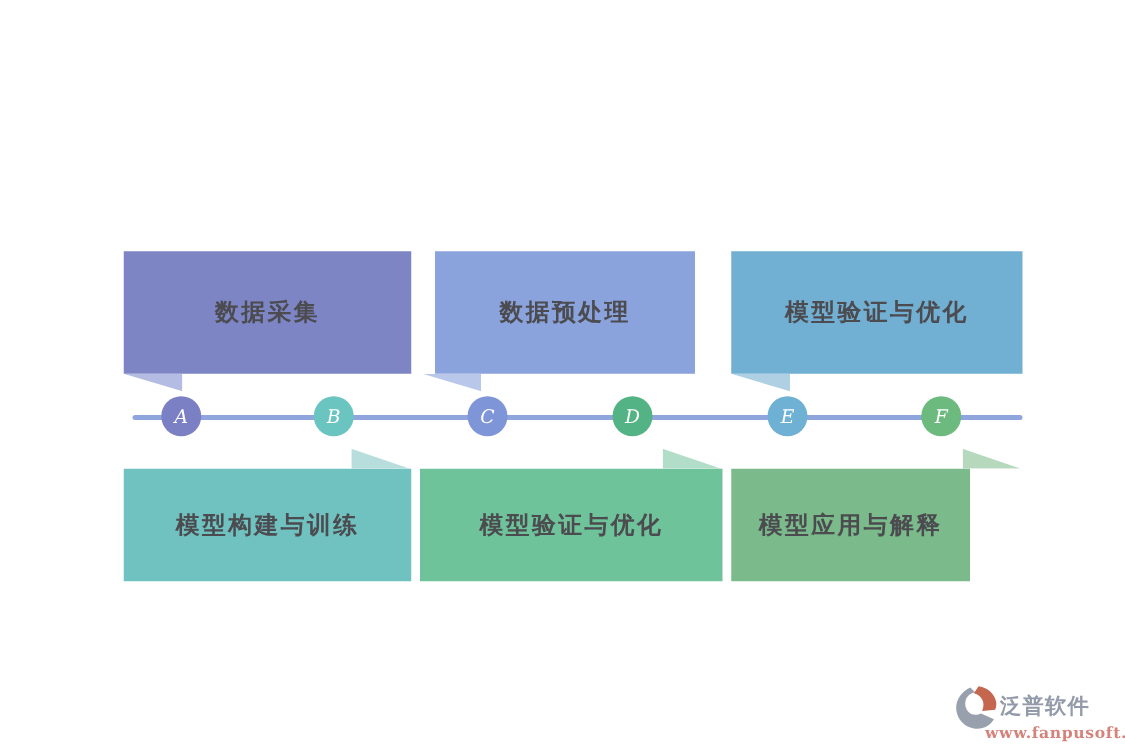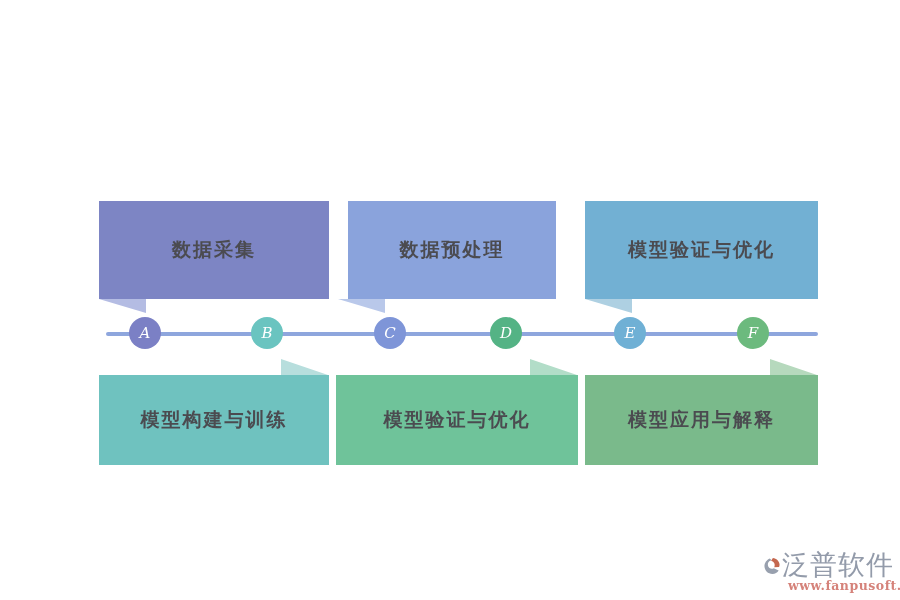--- a/index.html
+++ b/index.html
@@ -77,22 +77,22 @@
     position: absolute;
     left: 764px;
     top: 548px;
     width: 130px;
   }
   .watermark .row {
     display: flex;
     align-items: flex-start;
   }
   .watermark .brand {
-    font-size: 27px;
-    font-weight: normal;
+    font-size: 17px;
+    font-weight: bold;
     letter-spacing: 1px;
     line-height: 34px;
     white-space: nowrap;
   }
   .watermark .url {
     font-size: 12.5px;
     font-weight: bold;
     letter-spacing: 0.5px;
     margin-top: -6px;
     margin-left: 24px;
@@ -144,21 +144,21 @@
   <div class="pointer pointer-up" style="left: 281px; background-color: rgb(183, 222, 221);"></div>
   <div class="pointer pointer-up" style="left: 530px; background-color: rgb(178, 221, 200);"></div>
   <div class="pointer pointer-up" style="left: 770px; background-color: rgb(182, 217, 189);"></div>
 
   <div class="stage-box bottom" style="left: 336px; width: 242px; background-color: rgb(111, 195, 154); color: rgb(75, 75, 80);">
     <span class="stage-label">模型验证与优化</span>
   </div>
   <div class="stage-box bottom" style="left: 99px; width: 230px; background-color: rgb(111, 194, 191); color: rgb(75, 75, 80);">
     <span class="stage-label">模型构建与训练</span>
   </div>
-  <div class="stage-box bottom" style="left: 585px; width: 233px; background-color: rgb(122, 186, 139); color: rgb(75, 75, 80);">
+  <div class="stage-box bottom" style="left: 585px; width: 191px; background-color: rgb(122, 186, 139); color: rgb(75, 75, 80);">
     <span class="stage-label">模型应用与解释</span>
   </div>
 
   <div class="watermark">
     <div class="row">
       <svg class="logo-svg" width="34" height="36" viewBox="0 0 36 38">
         <path d="M13 2 C6 5 1 12 1 19 C1 29 9 37 19 37 C25 37 30 34 33 29 L22 24 C14 28 7 21 9 13 C10 9 13 7 17 6 Z" style="fill: rgb(152, 160, 174);"></path>
         <path d="M20 1 C28 2 34 8 35 15 C35 17 35 19 34 21 L23 22 C26 15 23 9 16 7 Z" style="fill: rgb(196, 103, 78);"></path>
       </svg>
       <div class="brand" style="color: rgb(147, 155, 170);">泛普软件</div>

